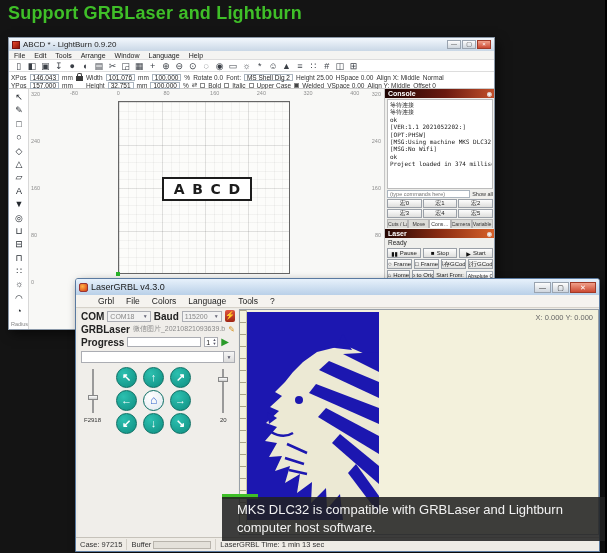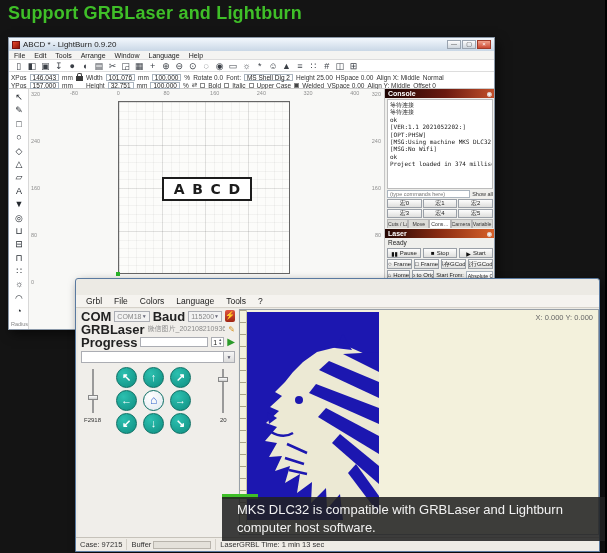--- a/index.html
+++ b/index.html
@@ -70,24 +70,24 @@
   .bico{font-size:6px;color:#111;}
   .startfrom{font-size:5.5px;color:#222;display:flex;align-items:center;gap:2px;flex:1.6;}
   .combo-sm{border:1px solid #aab4be;background:#fff;font-size:5.2px;color:#222;padding:0 1px;height:9px;line-height:8px;flex:1;white-space:nowrap;overflow:hidden;}
 
   
   #lg{left:75px;top:278px;width:525px;height:274px;background:#eceae4;border:1px solid #5a7aa0;border-radius:3px 3px 0 0;}
   #lg .titlebar{height:16px;background:linear-gradient(#e7f1fb,#b9d0e8);font-size:9px;color:#1a1a1a;}
   #lg .wbtn{width:17px;height:11px;font-size:7px;line-height:9px;}
   #lg .wbtn.close{width:26px;}
   .lg-appicon{width:9px;height:9px;background:radial-gradient(circle at 35% 35%,#ffb347,#d43a10);border-radius:2px;border:1px solid #933;}
-  #lg-menubar{left:0;top:16px;width:100%;height:13px;background:#f5f3ef;display:flex;gap:12px;padding-left:10px;font-size:8.5px;color:#222;align-items:center;border-bottom:1px solid #d6d2ca;}
+  #lg-menubar{left:0;top:16px;width:100%;height:13px;background:#f5f3ef;display:flex;gap:12px;padding-left:22px;font-size:8.5px;color:#222;align-items:center;border-bottom:1px solid #d6d2ca;}
   #lg-left{left:2px;top:30px;width:160px;height:228px;background:#f0eeea;font-size:7.5px;color:#222;}
   .lg-row{display:flex;align-items:center;gap:3px;padding:0 3px;height:14px;}
-  .lg-label{font-weight:bold;font-size:13px;}
+  .lg-label{font-weight:bold;font-size:10px;}
   .combo{border:1px solid #abadb3;background:#f2f2f2;color:#888;font-size:7px;height:11px;line-height:9px;padding:0 2px;display:flex;align-items:center;justify-content:space-between;}
   .combo .arr{color:#667;font-size:5px;}
   .usb-ico{width:12px;height:12px;background:linear-gradient(#e05540,#9e2413);border-radius:2px;color:#fff;font-size:8px;line-height:12px;text-align:center;}
   .fname{font-size:7px;color:#8a8a8a;white-space:nowrap;overflow:hidden;flex:1;}
   .clear-ico{color:#d8982a;font-size:8px;}
   .pbar{width:74px;height:10px;border:1px solid #abadb3;background:#fff;}
   .spin{width:14px;height:10px;border:1px solid #abadb3;background:#fff;font-size:7px;display:flex;align-items:center;justify-content:space-between;padding:0 1px;}
   .spin .arr{font-size:4px;color:#556;line-height:4px;}
   .play{color:#2a9a2a;font-size:10px;line-height:10px;}
   #lg-console{margin:1px 3px;height:92px;border:1px solid #7f9db9;background:#fff;position:relative;overflow:hidden;}
@@ -345,20 +345,29 @@
         <button class="lbbtn">Go to Origin</button>
         <span class="startfrom">
           <span>Start From:</span>
           <span class="combo-sm">Absolute Coo…</span>
         </span>
       </div>
     </div>
   </div>
 
   <div class="abs win" id="lg">
+    <div class="titlebar">
+      <span class="lg-appicon"></span>
+      <span>LaserGRBL v4.3.0</span>
+      <span class="win-btns">
+        <span class="wbtn">—</span>
+        <span class="wbtn">▢</span>
+        <span class="wbtn close">✕</span>
+      </span>
+    </div>
     <div class="abs" id="lg-menubar">
         <span>Grbl</span>
         <span>File</span>
         <span>Colors</span>
         <span>Language</span>
         <span>Tools</span>
         <span>?</span>
       </div>
 
     <div class="abs" id="lg-left">

